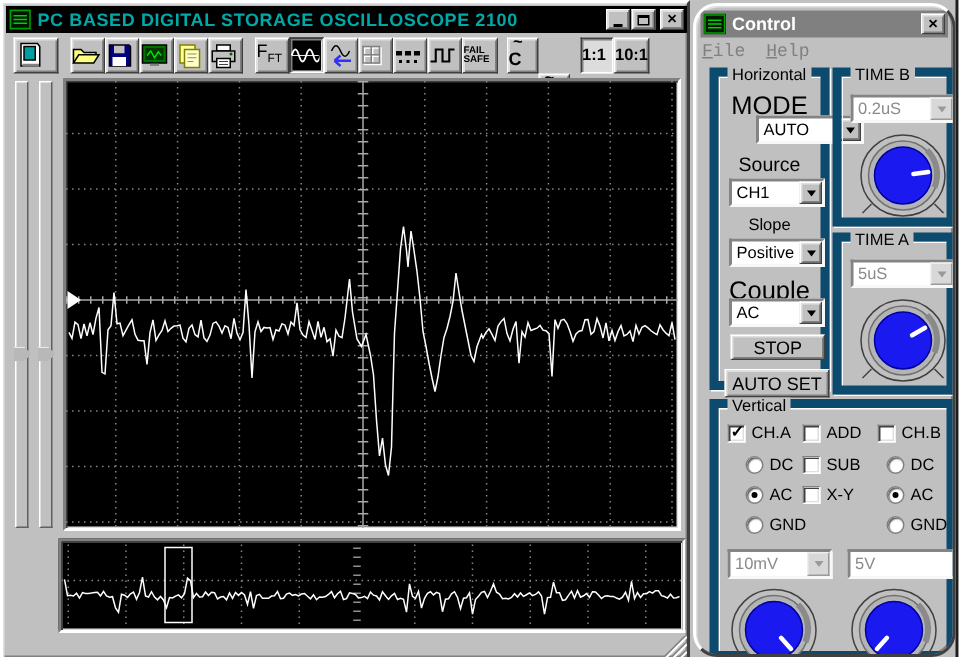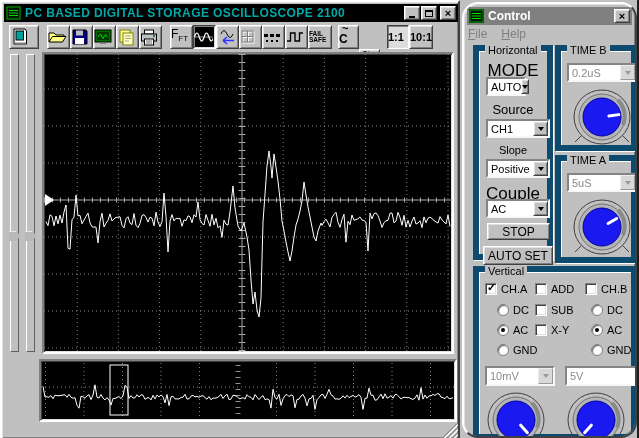--- a/index.html
+++ b/index.html
@@ -65,21 +65,21 @@
 
   
   #gripsvg { position:absolute; left:438px; top:422px; }
 
   
   #control-window { left:462px; top:2px; width:175px; height:436px;border-radius:16px; }
   #ctrl-titlebar { position:absolute; left:3px; top:3px; width:165px; height:18px;
     background:#808080; display:flex; align-items:center; padding:0 2px; }
   #ctrl-title { color:#ffffff; font-size:12px; font-weight:bold; margin-left:4px; }
   #ctrl-menubar { position:absolute; left:4px; top:23px; height:16px; display:flex; gap:14px; }
-  .menu-item { font-size:12px; color:#808080; }
+  .menu-item { font-size:12px; color:#808080;font-family:Liberation Mono, monospace; }
   .menu-item::first-letter { text-decoration:underline; }
 
   .groupbox { position:absolute; border:6px solid #0c4a6e;
     box-shadow: 1px 1px 0 #ffffff, inset 1px 1px 0 #ffffff; }
   .group-label { position:absolute; top:-7px; left:6px; background:#c0c0c0;
     font-size:11px; color:#000; padding:0 3px; line-height:12px; }
 
   .label-c { position:absolute; width:100%; text-align:center; font-size:17px; color:#000; }
 
   .combo { position:absolute; background:#ffffff; border:2px solid;
@@ -338,21 +338,21 @@
 
     <div id="ctrl-menubar">
       <span class="menu-item">File</span>
       <span class="menu-item">Help</span>
     </div>
 
     <div class="groupbox" style="left:9px;top:41px;width:80px;height:215px">
       <span class="group-label">Horizontal</span>
 
       <span class="label-c" style="top:10px">MODE</span>
-      <div class="combo" style="left:7px;top:26px;width:40px;height:19px">
+      <div class="combo" style="left:25px;top:26px;width:72px;height:19px">
         <span class="combo-value">AUTO</span>
         <span class="combo-btn">
             <span class="combo-arrow"></span>
           </span>
       </div>
 
       <span class="label-c" style="top:51px;font-size:13px">Source</span>
       <div class="combo" style="left:7px;top:68px;width:64px;height:19px">
         <span class="combo-value">CH1</span>
         <span class="combo-btn">

